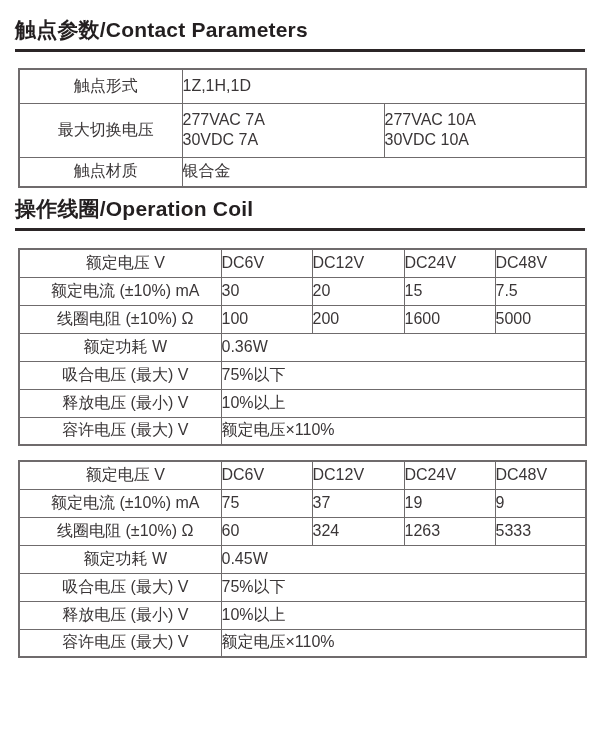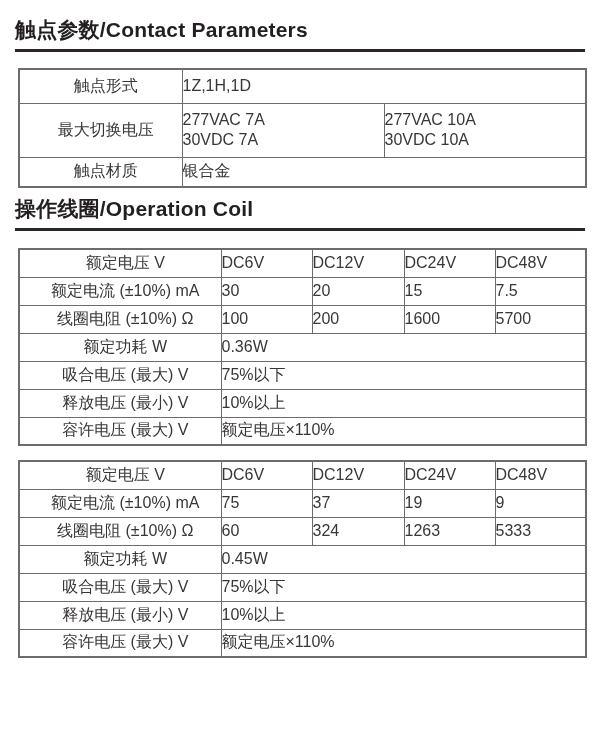--- a/index.html
+++ b/index.html
@@ -130,21 +130,21 @@
         <td>30</td>
         <td>20</td>
         <td>15</td>
         <td>7.5</td>
       </tr>
       <tr>
         <td class="label">线圈电阻 (±10%) Ω</td>
         <td>100</td>
         <td>200</td>
         <td>1600</td>
-        <td>5700</td>
+        <td>5000</td>
       </tr>
       <tr>
         <td class="label">额定功耗 W</td>
         <td colspan="4">0.36W</td>
       </tr>
       <tr>
         <td class="label">吸合电压 (最大) V</td>
         <td colspan="4">75%以下</td>
       </tr>
       <tr>

